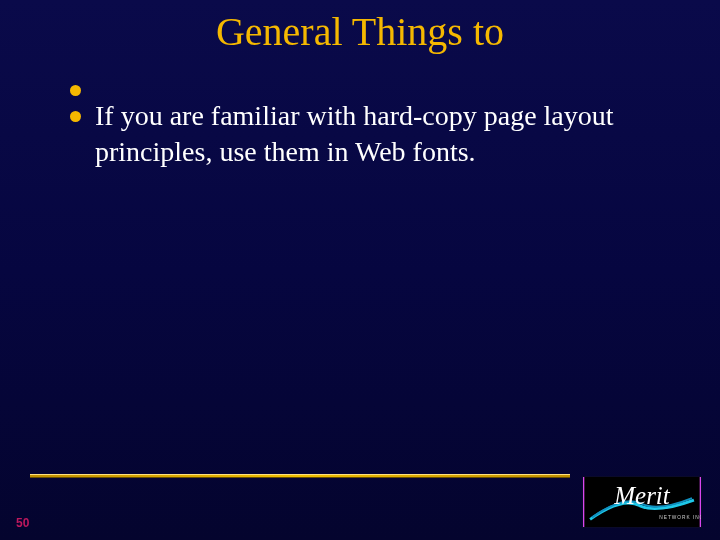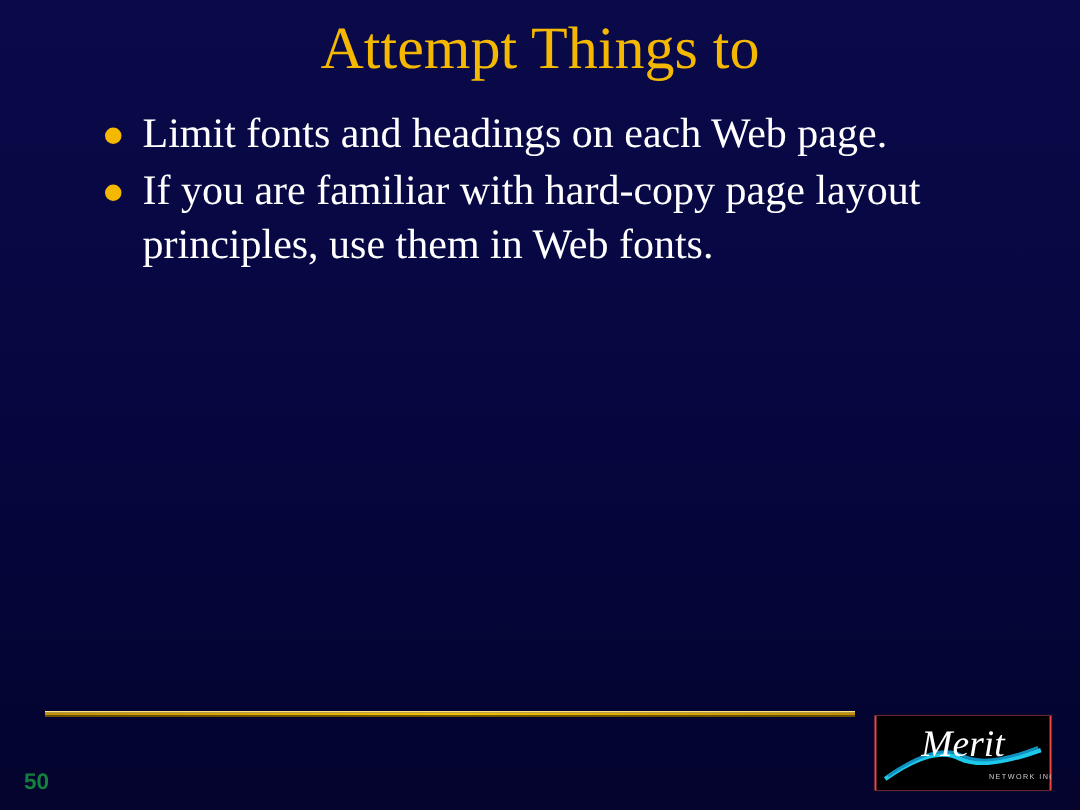--- a/index.html
+++ b/index.html
@@ -53,48 +53,47 @@
     top: 14px;
     height: 4px;
     background: linear-gradient(90deg, #c09000 0%, #f0c000 50%, #c09000 100%);
     border-top: 1px solid #ffe080;
     border-bottom: 1px solid #6a4e00;
   }
   .pagenum {
     position: absolute;
     left: 16px;
     bottom: 10px;
-    color: #15803d;
+    color: #be185d;
     font-family: Arial, Helvetica, sans-serif;
     font-weight: bold;
-    font-size: 15px;
+    font-size: 12px;
   }
   .logo {
     position: absolute;
     right: 18px;
     bottom: 12px;
     width: 120px;
     height: 52px;
-    background: #ef4444;
+    background: #d946ef;
     border: 1px solid #0a0a2a;
     overflow: hidden;
   }
   .logo svg { width: 100%; height: 100%; display: block; }
 </style>
 </head>
 <body>
 
 <div class="title">
-  <span>Attempt Things to</span><br>
+  <span>General Things to</span><br>
 </div>
 
 <div class="bullets">
   <div class="bullet">
     <div class="dot"></div>
-    <div class="btext">Limit fonts and headings on each Web page.</div>
   </div>
   <div class="bullet">
     <div class="dot"></div>
     <div class="btext">If you are familiar with hard-copy page layout principles, use them in Web fonts.</div>
   </div>
 </div>
 
 <div class="footer">
   <div class="rule"></div>
   <div class="pagenum">50</div>

